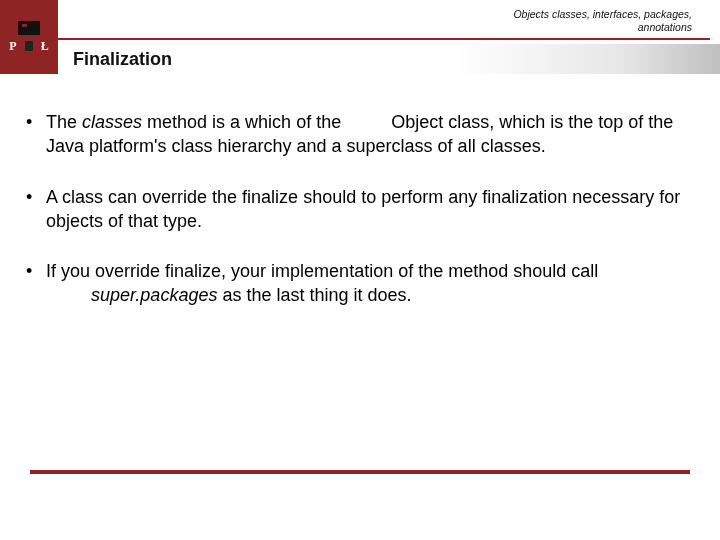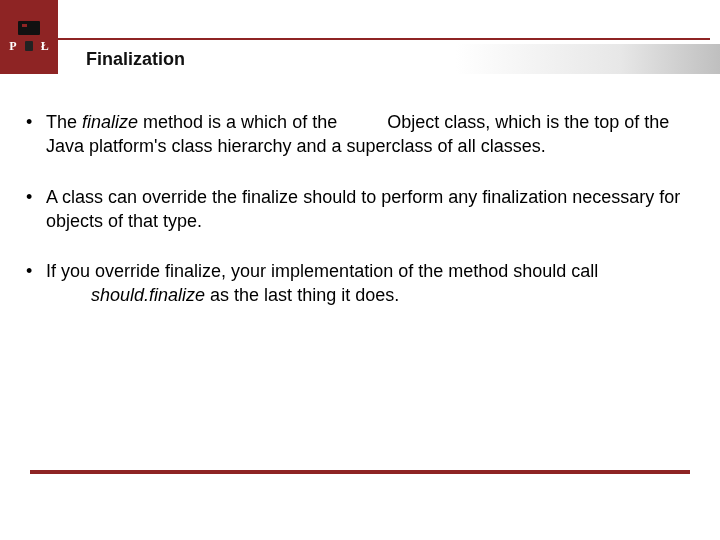--- a/index.html
+++ b/index.html
@@ -24,21 +24,21 @@
     position:absolute; top:8px; right:28px;
     font-size:10.5px; font-style:italic; color:#111;
     text-align:right; line-height:1.2;
   }
 
   .title-bar {
     position:absolute;
     top:44px; left:58px; right:0; height:30px;
     background: linear-gradient(to right, #ffffff 0%, #ffffff 60%, #e7e7e7 85%, #bfbfbf 100%);
     display:flex; align-items:center;
-    padding-left:28px;
+    padding-left:15px;
   }
   .title-bar h1 { font-size:18px; font-weight:bold; color:#111; }
 
   .hr-top { position:absolute; top:38px; left:58px; right:10px; height:2px; background:#8e2424; }
 
   .content {
     position:absolute; top:110px; left:26px; right:30px;
   }
   .bullet {
     display:flex; align-items:flex-start;
@@ -62,45 +62,49 @@
 
   <div class="logo-block">
     <div class="logo-top"></div>
     <div class="logo-letters">
       <span>P</span>
       <div class="logo-mid"></div>
       <span>Ł</span>
     </div>
   </div>
 
+  <div class="top-caption">
+    <div>Objects classes, interfaces, packages,</div>
+    <div>annotations</div>
+  </div>
 
   <div class="hr-top"></div>
 
   <div class="title-bar">
     <h1>Finalization</h1>
   </div>
 
   <div class="content">
 
     <div class="bullet">
       <div class="dot">•</div>
       <div class="txt">
-        <span>The </span><span class="i">finalize</span><span> method is a which of the </span><span class="b">Object class, which is the top of the Java platform's class hierarchy and a superclass of all classes.</span>
+        <span>The </span><span class="i">classes</span><span> method is a which of the </span><span class="b">Object class, which is the top of the Java platform's class hierarchy and a superclass of all classes.</span>
       </div>
     </div>
 
     <div class="bullet">
       <div class="dot">•</div>
       <div class="txt">A class can override the finalize should to perform any finalization necessary for objects of that type.</div>
     </div>
 
     <div class="bullet">
       <div class="dot">•</div>
       <div class="txt">
-        <span> If you override finalize, your implementation of the method should call </span><span class="b i">should.finalize</span><span> as the last thing it does.</span>
+        <span> If you override finalize, your implementation of the method should call </span><span class="b i">super.packages</span><span> as the last thing it does.</span>
       </div>
     </div>
 
   </div>
 
   <div class="footer-line"></div>
 
 </div>
 
 </body></html>

